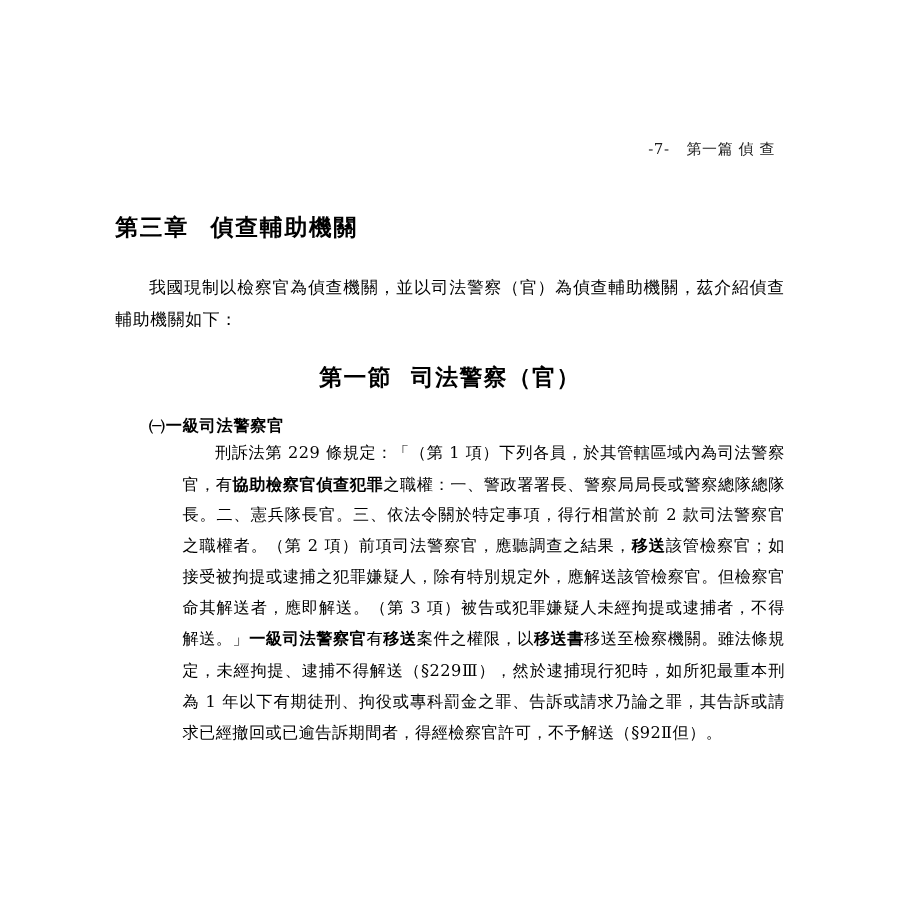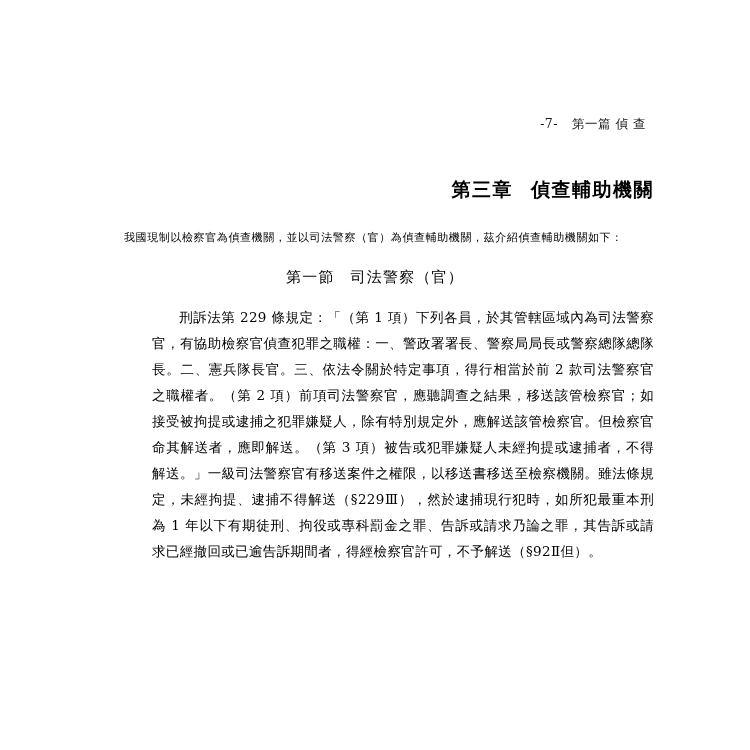--- a/index.html
+++ b/index.html
@@ -30,46 +30,46 @@
     margin-bottom: 44px;
     white-space: nowrap;
   }
   .header-line .pg {
     margin-right: 14px;
   }
   .header-line .hdr-title span {
     margin-right: 8px;
   }
   .chapter-title {
-    text-align: right;
+    text-align: left;
     font-size: 19px;
     font-weight: bold;
     letter-spacing: 1.5px;
     margin: 0 0 24px 0;
     color: #000;
   }
   .chapter-title .num {
     margin-right: 18px;
   }
   .intro {
-    font-size: 11px;
+    font-size: 14px;
     line-height: 1.95;
     text-align: justify;
     text-indent: 0;
     margin: 0 0 20px 0;
     letter-spacing: 0.6px;
   }
   .intro .ind {
     display: inline-block;
     width: 28px;
   }
   .section-title {
     text-align: center;
-    font-size: 15px;
-    font-weight: normal;
+    font-size: 19px;
+    font-weight: bold;
     letter-spacing: 1.2px;
     margin: 0 0 18px 0;
   }
   .section-title .num {
     margin-right: 16px;
   }
   .level1 {
     font-size: 13.5px;
     font-weight: bold;
     letter-spacing: 0.6px;
@@ -87,21 +87,21 @@
     letter-spacing: 0.35px;
     text-align: justify;
     margin: 0 0 2px 0;
     padding-left: 56px;
   }
   .body-para .ind {
     display: inline-block;
     width: 27px;
   }
   b, .bold {
-    font-weight: normal;
+    font-weight: bold;
   }
 </style>
 </head>
 <body>
 
 <div class="page">
 
   <div class="header-line">
     <span class="pg">-7-</span><span class="hdr-title"><span>第一篇 偵 查</span></span>
   </div>
@@ -110,18 +110,19 @@
     <span class="num">第三章</span><span>偵查輔助機關</span>
   </h1>
 
   <p class="intro"><span class="ind"></span><span>我國現制以檢察官為偵查機關，並以司法警察（官）為偵查輔助機關，茲介紹偵查輔助機關如下：</span></p>
 
   <h2 class="section-title">
     <span class="num">第一節</span><span>司法警察（官）</span>
   </h2>
 
 
+  <h4 class="level2">㈠一級司法警察官</h4>
 
   <p class="body-para"><span class="ind"></span><span><span>刑訴法第 229 條規定：「（第 1 項）下列各員，於其管轄區域內為司法警察官，有</span><span class="bold">協助檢察官偵查犯罪</span><span>之職權：一、警政署署長、警察局局長或警察總隊總隊長。二、憲兵隊長官。三、依法令關於特定事項，得行相當於前 2 款司法警察官之職權者。（第 2 項）前項司法警察官，應聽調查之結果，</span><span class="bold">移送</span><span>該管檢察官；如接受被拘提或逮捕之犯罪嫌疑人，除有特別規定外，應解送該管檢察官。但檢察官命其解送者，應即解送。（第 3 項）被告或犯罪嫌疑人未經拘提或逮捕者，不得解送。」</span><span class="bold">一級司法警察官</span><span>有</span><span class="bold">移送</span><span>案件之權限，以</span><span class="bold">移送書</span><span>移送至檢察機關。雖法條規定，未經拘提、逮捕不得解送（§229Ⅲ），然於逮捕現行犯時，如所犯最重本刑為 1 年以下有期徒刑、拘役或專科罰金之罪、告訴或請求乃論之罪，其告訴或請求已經撤回或已逾告訴期間者，得經檢察官許可，不予解送（§92Ⅱ但）。</span></span></p>
 
 
 
 </div>
 
 </body></html>

